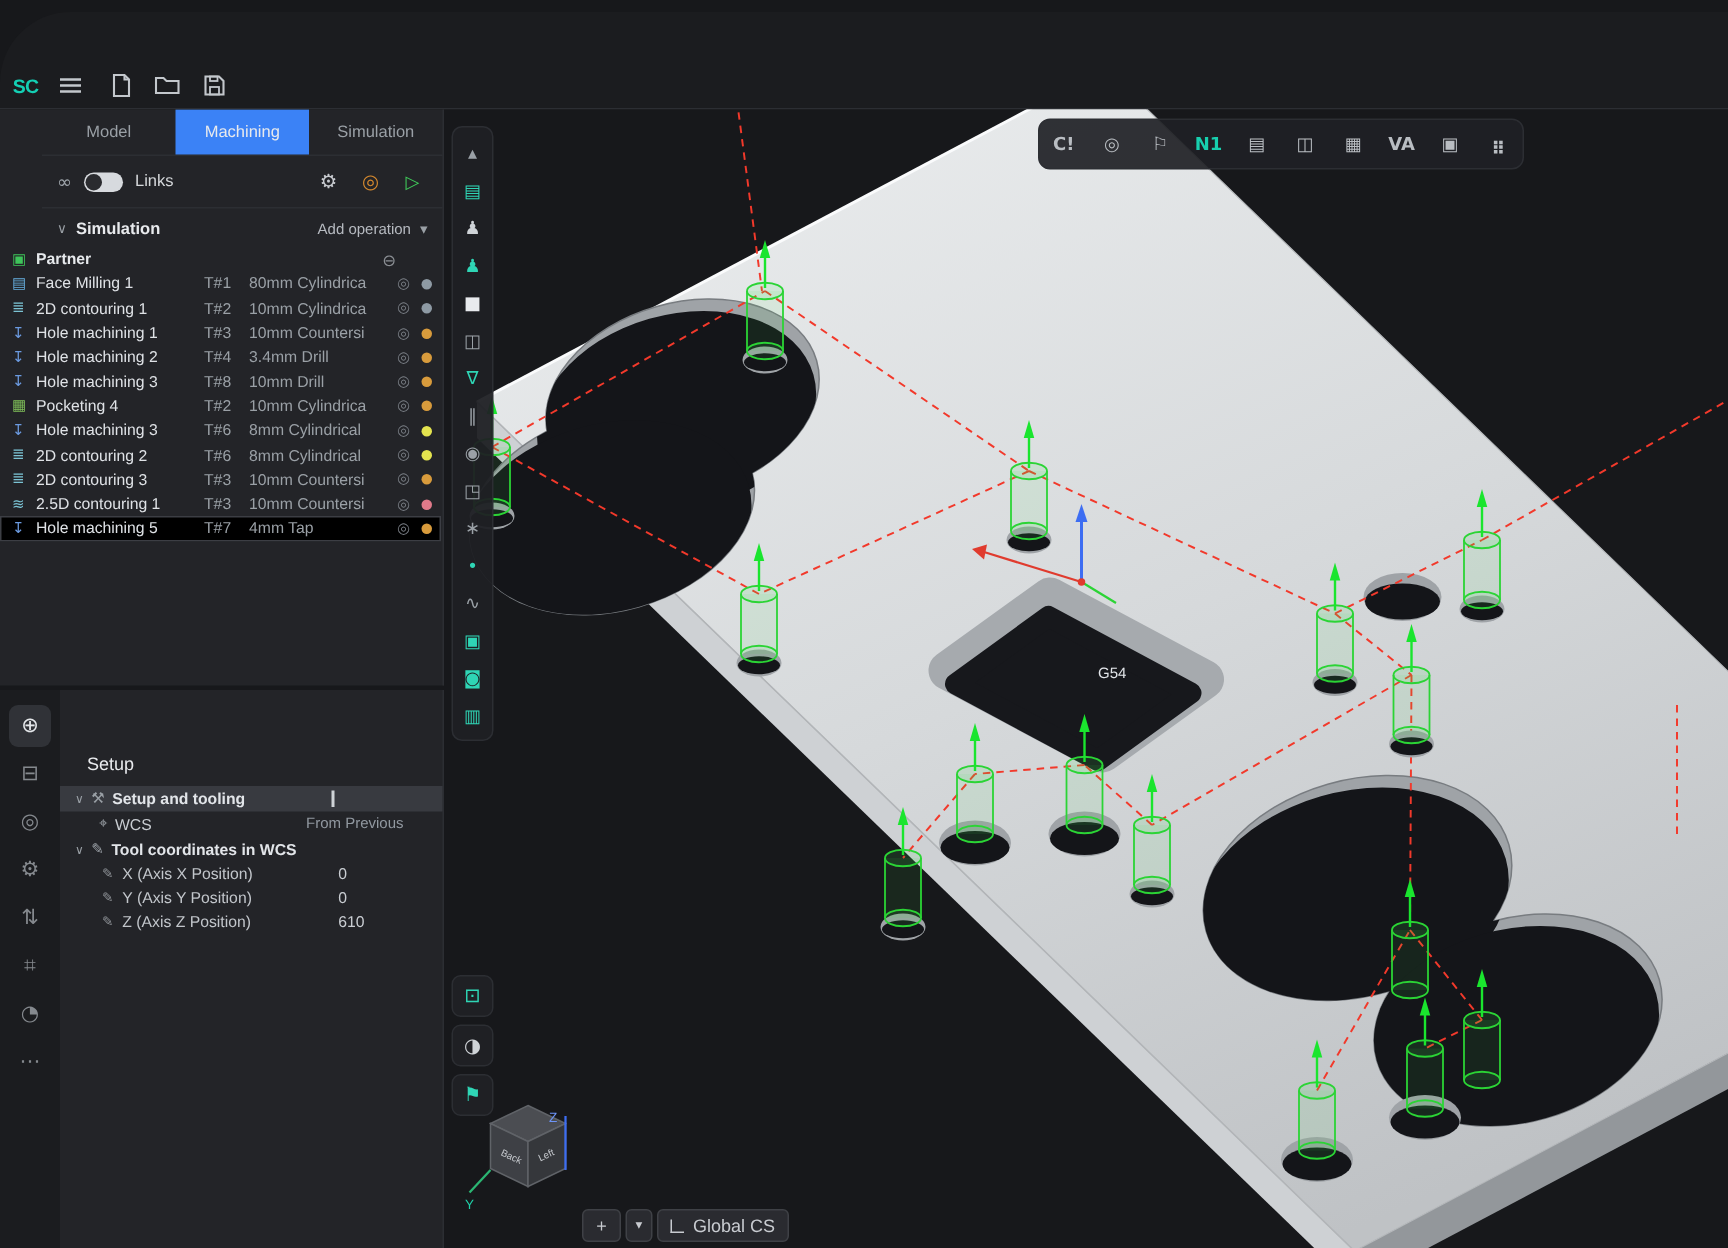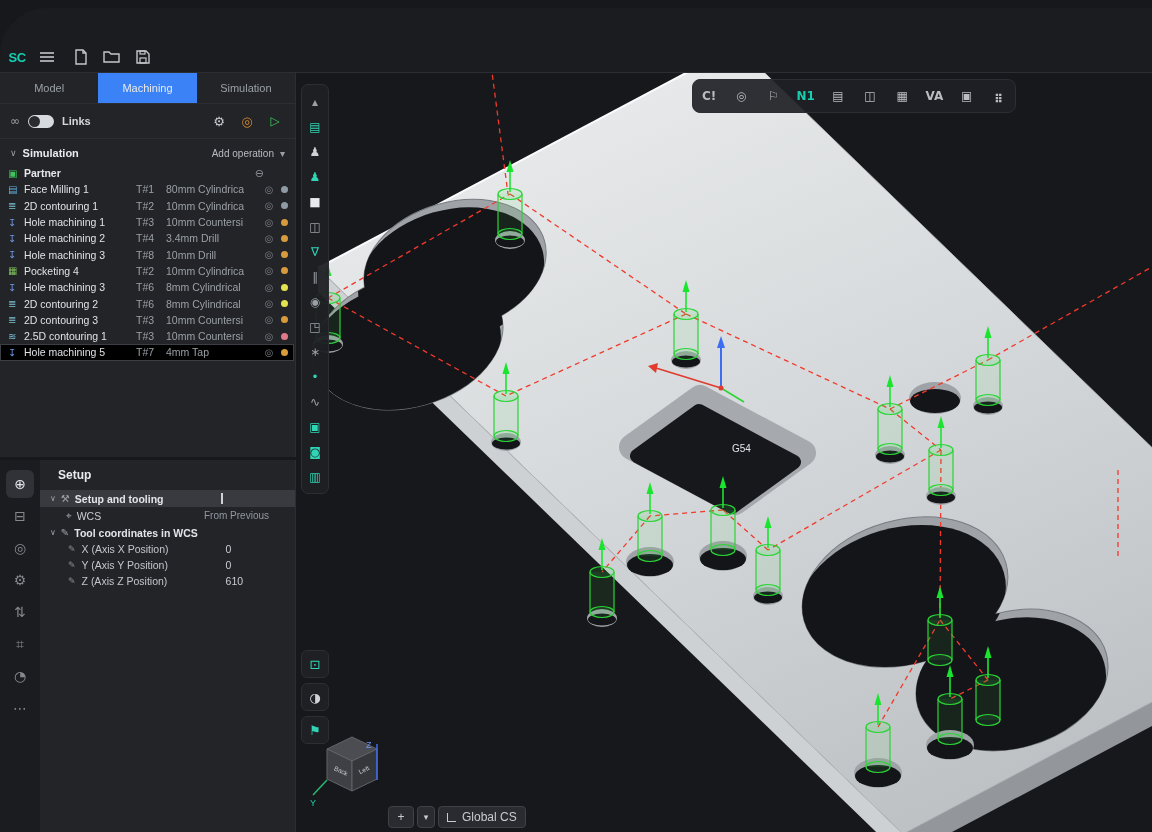--- a/index.html
+++ b/index.html
@@ -7,29 +7,29 @@
   .stage{position:relative;width:1152px;height:832px;background:#fff;}
   
   .grad{position:absolute;inset:0;border-top-left-radius:52px;background:linear-gradient(90deg,#10cfc4 0%,#25dd8e 55%,#3ae74f 100%);}
   .appbg{position:absolute;left:0;right:0;top:8px;bottom:0;border-top-left-radius:47px;background:#17181b;}
   
   .topbar{position:absolute;left:0;right:0;top:8px;height:64px;background:#1b1c1f;border-top-left-radius:47px;border-bottom:1px solid #2c2e33;z-index:6;}
   .logo{position:absolute;left:4px;top:36px;width:26px;height:26px;display:flex;align-items:center;justify-content:center;color:#14cfb4;font-weight:700;font-size:13px;letter-spacing:-0.5px;}
   .tb-ic{position:absolute;top:38px;width:22px;height:22px;display:flex;align-items:center;justify-content:center;cursor:pointer;}
   .doc-tab{position:absolute;left:162px;top:32px;width:170px;height:32px;border-left:1px solid #2c2e33;border-right:1px solid #2c2e33;display:flex;align-items:center;gap:7px;padding-left:12px;box-sizing:border-box;color:#d5d8db;font-size:12px;}
   
-  .ops-panel{position:absolute;left:0;top:73px;width:296px;height:384px;background:#232428;border-right:1px solid #2c2e33;z-index:5;box-sizing:border-box;}
+  .ops-panel{position:absolute;left:0;top:73px;width:296px;height:384px;background:#232428;border-right:1px solid #2c2e33;z-index:5;box-sizing:border-box;padding-left:28px;}
   .ptabs{display:flex;height:30px;border-bottom:1px solid #2c2e33;}
   .ptab{flex:1;text-align:center;line-height:30px;font-size:11px;color:#9aa0a6;cursor:pointer;}
   .ptab.active{background:#3b82f6;color:#e8eaed;}
   .links-row{height:34px;display:flex;align-items:center;padding:0 10px;border-bottom:1px solid #2c2e33;gap:8px;}
   .link-ic{color:#9aa0a6;font-size:12px;font-family:"DejaVu Sans",sans-serif;}
   .toggle{width:26px;height:13px;border-radius:7px;background:#d7dade;position:relative;cursor:pointer;}
   .toggle .knob{position:absolute;left:1px;top:1px;width:11px;height:11px;border-radius:50%;background:#2a2b2f;}
-  .links-label{color:#d5d8db;font-size:11px;font-weight:bold;}
+  .links-label{color:#d5d8db;font-size:11px;}
   .spacer{flex:1;}
   .lr-ic{width:20px;text-align:center;cursor:pointer;font-family:"DejaVu Sans",sans-serif;}
   .lr-ic.gear{color:#c8cbd0;font-size:13px;}
   .lr-ic.scan{color:#d78a2e;font-size:13px;}
   .lr-ic.play{color:#3fca5a;font-size:12px;}
   .ops-head{height:28px;display:flex;align-items:center;padding:0 10px;gap:6px;}
   .ops-head .chev{color:#9aa0a6;font-size:9px;font-family:"DejaVu Sans",sans-serif;}
   .ops-head .t{color:#e8eaed;font-size:11px;font-weight:bold;}
   .addop{margin-left:auto;color:#b6bac0;font-size:10px;display:flex;gap:6px;align-items:center;cursor:pointer;}
   .addop .ar{font-family:"DejaVu Sans",sans-serif;color:#9aa0a6;}
@@ -43,21 +43,21 @@
   .op-target{width:16px;text-align:center;color:#787d84;font-size:10px;font-family:"DejaVu Sans",sans-serif;}
   .op-dot{width:7px;height:7px;border-radius:50%;margin-left:4px;flex:none;}
   .op-row.group .op-name{font-weight:bold;color:#e6e9ec;}
   .group-collapse{margin-left:auto;color:#8b8f94;font-size:11px;font-family:"DejaVu Sans",sans-serif;padding-right:24px;}
   
   .left-strip{position:absolute;left:0;top:460px;width:40px;bottom:0;background:#1b1c1f;z-index:5;display:flex;flex-direction:column;align-items:center;padding-top:10px;gap:4px;box-sizing:border-box;}
   .ls-btn{width:28px;height:28px;display:flex;align-items:center;justify-content:center;font-size:14px;cursor:pointer;border-radius:6px;font-family:"DejaVu Sans",sans-serif;}
   .ls-btn.active{background:#303237;}
   
   .setup-panel{position:absolute;left:40px;top:460px;width:256px;bottom:0;background:#232428;border-right:1px solid #2c2e33;z-index:5;box-sizing:border-box;}
-  .setup-title{padding:8px 0 8px 18px;color:#e8eaed;font-size:12px;font-weight:bold;}
+  .setup-title{padding:8px 0 8px 18px;color:#e8eaed;font-size:12px;font-weight:normal;margin-top:34px;}
   .setup-row{display:flex;align-items:center;height:17px;font-size:10.5px;color:#c9cdd2;padding-left:10px;gap:5px;}
   .setup-row.hl{background:#383a40;}
   .setup-row .chev{color:#9aa0a6;font-size:8px;font-family:"DejaVu Sans",sans-serif;}
   .s-ic{font-size:10px;color:#9aa0a6;font-family:"DejaVu Sans",sans-serif;}
   .s-label.strong{color:#e2e5e9;font-weight:bold;}
   .caret-bar{margin-left:auto;margin-right:72px;width:2px;height:11px;background:#cfd3d7;}
   .setup-row.wcs{padding-left:26px;}
   .s-value{margin-left:auto;padding-right:26px;color:#9198a0;font-size:10px;}
   .coord-row{display:flex;align-items:center;height:16px;font-size:10.5px;color:#c2c6cb;padding-left:28px;gap:6px;}
   .coord-row .pencil{color:#8d9196;font-size:9px;font-family:"DejaVu Sans",sans-serif;}

